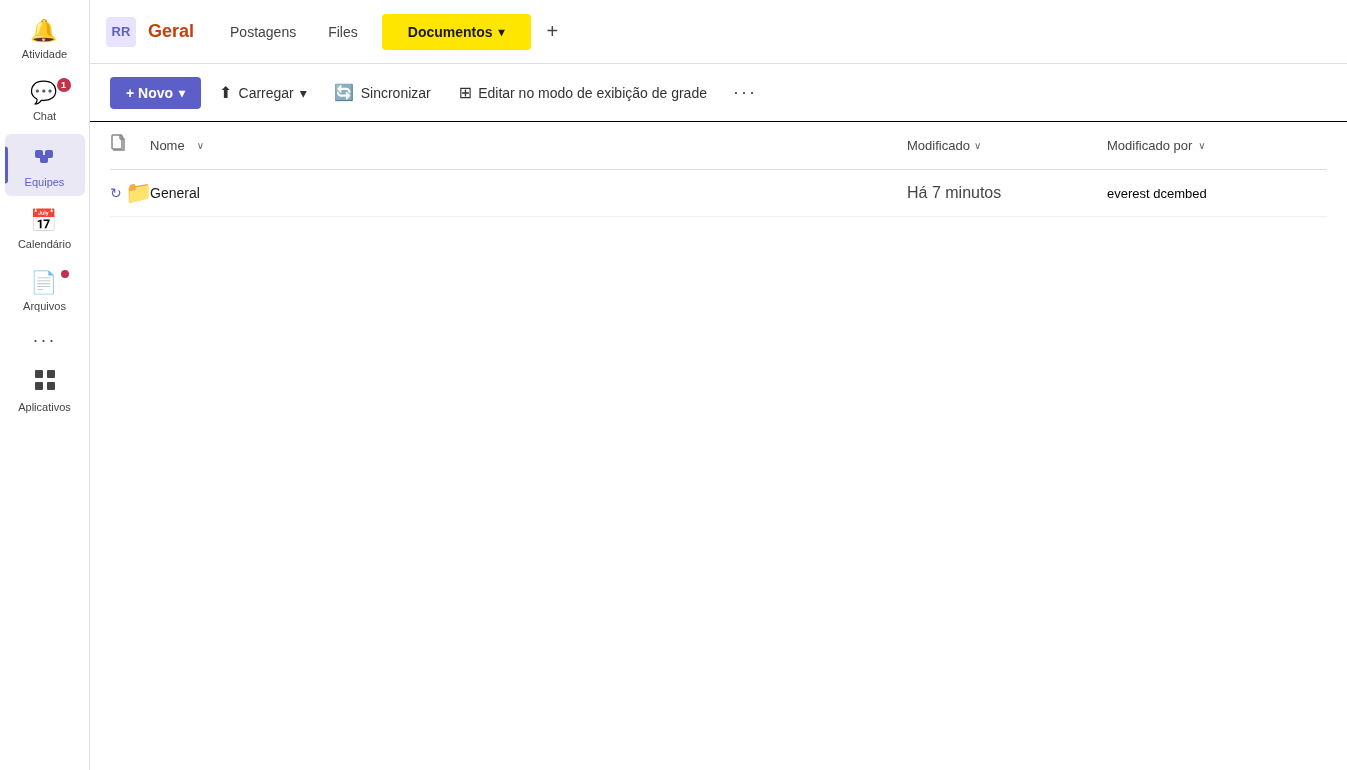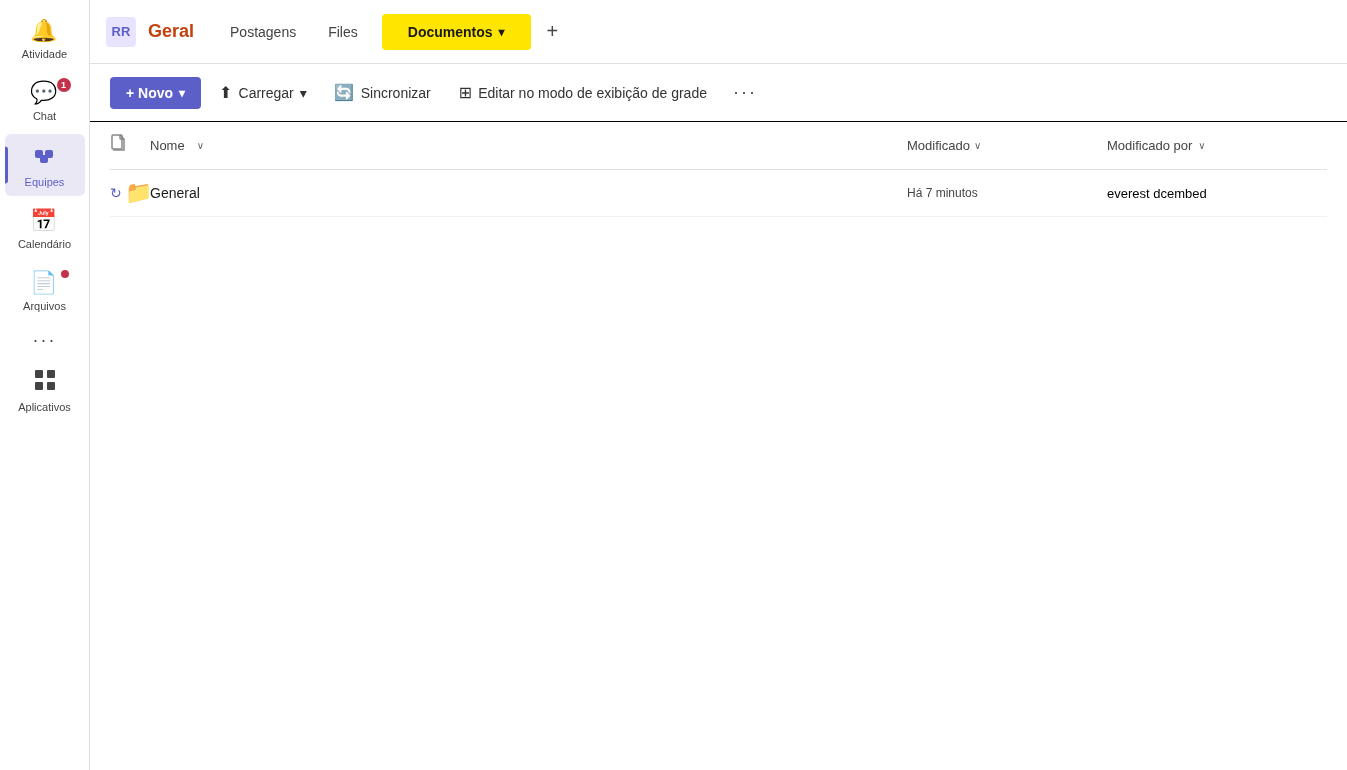--- a/index.html
+++ b/index.html
@@ -305,21 +305,21 @@
       from { transform: rotate(0deg); }
       to { transform: rotate(360deg); }
     }
     .file-name {
       flex: 1;
       font-size: 14px;
       color: #1a1a1a;
     }
     .file-modified {
       width: 200px;
-      font-size: 12px;
+      font-size: 16px;
       color: #444;
     }
     .file-modified-by {
       width: 220px;
       font-size: 13px;
       color: #000000;
     }
   </style>
 </head>
 <body>

